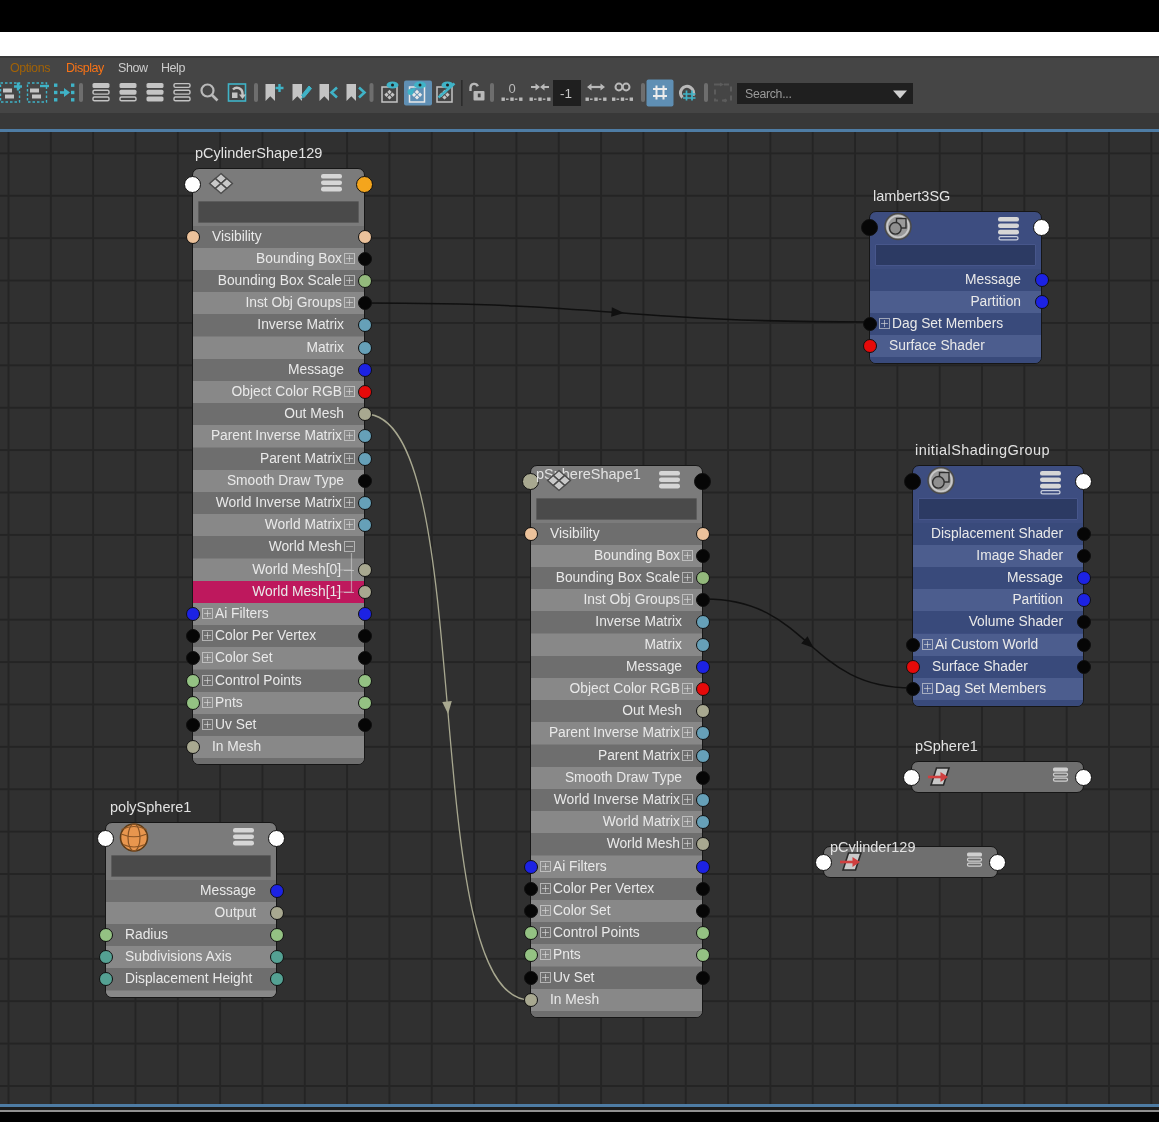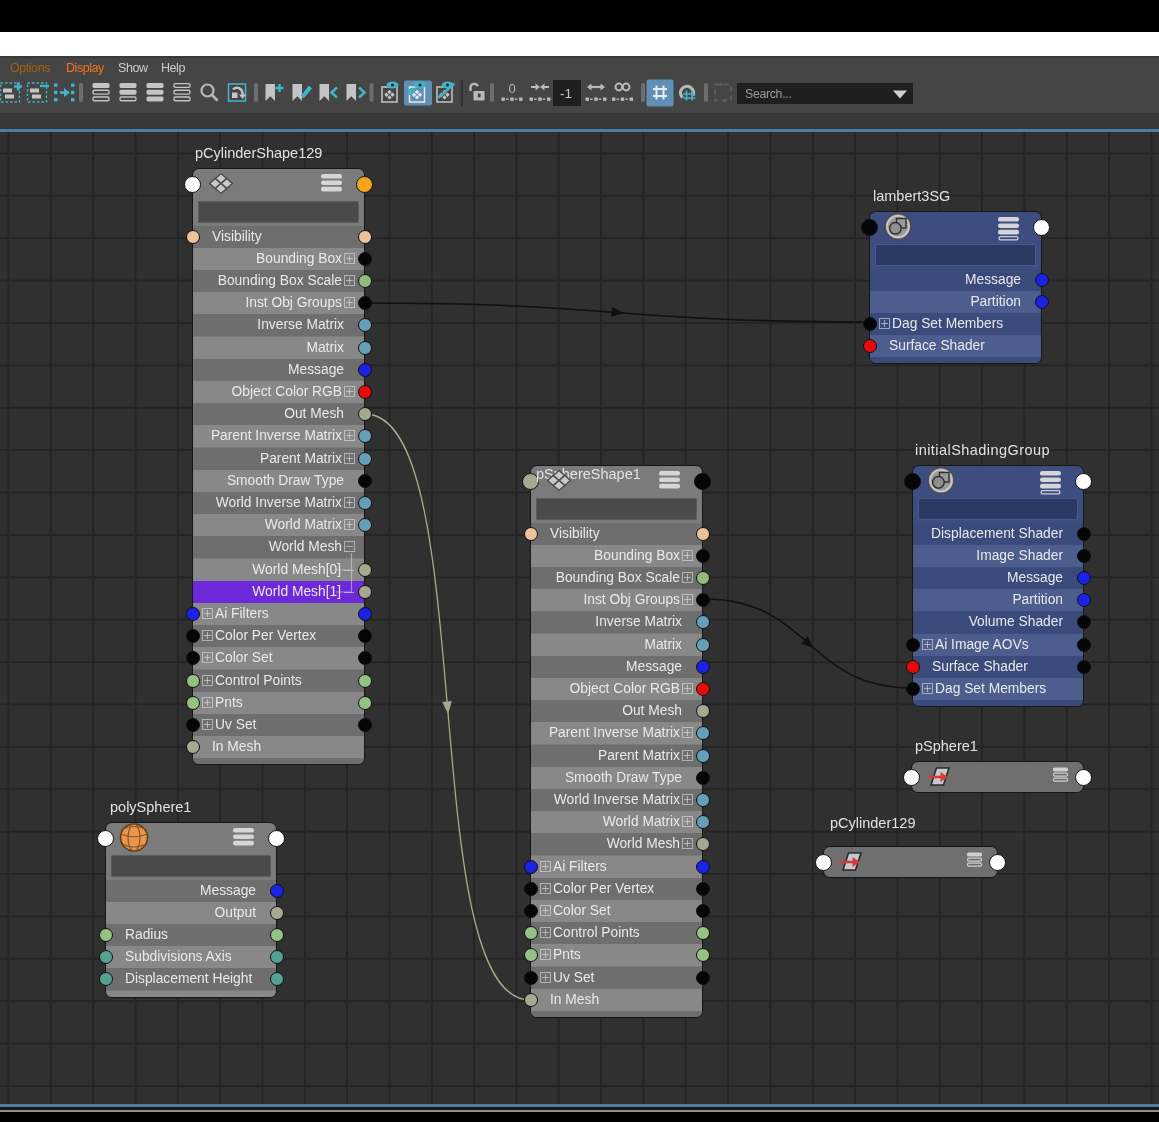--- a/index.html
+++ b/index.html
@@ -224,21 +224,21 @@
 <div class="row" style="top:189.7px;height:22.2px;background:#6e6e6e;text-align:right;"><span class="rt" style="padding-right:20px">Message</span></div>
 <div class="row" style="top:211.9px;height:22.2px;background:#888888;text-align:right;"><span class="rt">Object Color RGB</span><span class="pb"></span><span style="display:inline-block;width:7px"></span></div>
 <div class="row" style="top:234.1px;height:22.2px;background:#6e6e6e;text-align:right;"><span class="rt" style="padding-right:20px">Out Mesh</span></div>
 <div class="row" style="top:256.3px;height:22.2px;background:#888888;text-align:right;"><span class="rt">Parent Inverse Matrix</span><span class="pb"></span><span style="display:inline-block;width:7px"></span></div>
 <div class="row" style="top:278.5px;height:22.2px;background:#6e6e6e;text-align:right;"><span class="rt">Parent Matrix</span><span class="pb"></span><span style="display:inline-block;width:7px"></span></div>
 <div class="row" style="top:300.7px;height:22.2px;background:#888888;text-align:right;"><span class="rt" style="padding-right:20px">Smooth Draw Type</span></div>
 <div class="row" style="top:322.9px;height:22.2px;background:#6e6e6e;text-align:right;"><span class="rt">World Inverse Matrix</span><span class="pb"></span><span style="display:inline-block;width:7px"></span></div>
 <div class="row" style="top:345.1px;height:22.2px;background:#888888;text-align:right;"><span class="rt">World Matrix</span><span class="pb"></span><span style="display:inline-block;width:7px"></span></div>
 <div class="row" style="top:367.3px;height:22.2px;background:#6e6e6e;text-align:right;"><span class="rt">World Mesh</span><span class="pb mb"></span><span style="display:inline-block;width:7px"></span></div>
 <div class="row" style="top:389.5px;height:22.2px;background:#888888;text-align:right;"><span class="rt">World Mesh[0]</span><span class="dash"></span><span style="display:inline-block;width:7px"></span></div>
-<div class="row" style="top:411.7px;height:22.2px;background:#6d28d9;text-align:right;"><span class="rt">World Mesh[1]</span><span class="dash"></span><span style="display:inline-block;width:7px"></span></div>
+<div class="row" style="top:411.7px;height:22.2px;background:#be185d;text-align:right;"><span class="rt">World Mesh[1]</span><span class="dash"></span><span style="display:inline-block;width:7px"></span></div>
 <div class="row" style="top:433.9px;height:22.2px;background:#888888;"><span style="display:inline-block;width:7px"></span><span class="pb"></span><span class="rt">Ai Filters</span></div>
 <div class="row" style="top:456.1px;height:22.2px;background:#6e6e6e;"><span style="display:inline-block;width:7px"></span><span class="pb"></span><span class="rt">Color Per Vertex</span></div>
 <div class="row" style="top:478.3px;height:22.2px;background:#888888;"><span style="display:inline-block;width:7px"></span><span class="pb"></span><span class="rt">Color Set</span></div>
 <div class="row" style="top:500.5px;height:22.2px;background:#6e6e6e;"><span style="display:inline-block;width:7px"></span><span class="pb"></span><span class="rt">Control Points</span></div>
 <div class="row" style="top:522.7px;height:22.2px;background:#888888;"><span style="display:inline-block;width:7px"></span><span class="pb"></span><span class="rt">Pnts</span></div>
 <div class="row" style="top:544.9px;height:22.2px;background:#6e6e6e;"><span style="display:inline-block;width:7px"></span><span class="pb"></span><span class="rt">Uv Set</span></div>
 <div class="row" style="top:567.1px;height:22.2px;background:#888888;"><span style="display:inline-block;width:19px"></span><span class="rt">In Mesh</span></div>
 <div style="position:absolute;left:0;top:589.3px;width:100%;bottom:0;background:#6e6e6e;border-radius:0 0 6px 6px"></div>
 <i class="dot" style="left:-9.0px;top:6.5px;width:17px;height:17px;background:#ffffff"></i>
     <i class="dot" style="right:-9.0px;top:6.5px;width:17px;height:17px;background:#f4a51c"></i>
@@ -375,21 +375,21 @@
     <rect x="129" y="18.8" width="21" height="4.6" rx="2.2" fill="#d6d6d6"></rect>
   </svg>
 <div class="ntitle" style="left:915px;top:442px;letter-spacing:0.45px">initialShadingGroup</div>
 <div class="node" style="left:912px;top:465px;width:172px;height:242.1px;background:#3d4d80">
 <div class="field" style="left:5px;top:32px;width:160px;background:#2c3a63;border-color:#47568b"></div>
 <div class="row" style="top:56.5px;height:22.2px;background:#394a7b;text-align:right;"><span class="rt" style="padding-right:20px">Displacement Shader</span></div>
 <div class="row" style="top:78.7px;height:31px;background:#4c5d8e;text-align:right;"><span class="rt" style="padding-right:20px">Image Shader</span></div>
 <div class="row" style="top:100.9px;height:22.2px;background:#394a7b;text-align:right;"><span class="rt" style="padding-right:20px">Message</span></div>
 <div class="row" style="top:123.1px;height:22.2px;background:#4c5d8e;text-align:right;"><span class="rt" style="padding-right:20px">Partition</span></div>
 <div class="row" style="top:145.3px;height:22.2px;background:#394a7b;text-align:right;"><span class="rt" style="padding-right:20px">Volume Shader</span></div>
-<div class="row" style="top:167.5px;height:22.2px;background:#4c5d8e;"><span style="display:inline-block;width:7px"></span><span class="pb"></span><span class="rt">Ai Image AOVs</span></div>
+<div class="row" style="top:167.5px;height:22.2px;background:#4c5d8e;"><span style="display:inline-block;width:7px"></span><span class="pb"></span><span class="rt">Ai Custom World</span></div>
 <div class="row" style="top:189.7px;height:22.2px;background:#394a7b;"><span style="display:inline-block;width:19px"></span><span class="rt">Surface Shader</span></div>
 <div class="row" style="top:211.9px;height:22.2px;background:#4c5d8e;"><span style="display:inline-block;width:7px"></span><span class="pb"></span><span class="rt">Dag Set Members</span></div>
 <div style="position:absolute;left:0;top:234.1px;width:100%;bottom:0;background:#394a7b;border-radius:0 0 6px 6px"></div>
 <i class="dot" style="left:-9.0px;top:6.5px;width:17px;height:17px;background:#060606"></i>
     <i class="dot" style="right:-9.0px;top:6.5px;width:17px;height:17px;background:#ffffff"></i>
     <i class="dot" style="right:-7.5px;top:60.6px;width:14px;height:14px;background:#060606"></i>
     <i class="dot" style="right:-7.5px;top:82.8px;width:14px;height:14px;background:#060606"></i>
     <i class="dot" style="right:-7.5px;top:105.0px;width:14px;height:14px;background:#1c22e4"></i>
     <i class="dot" style="right:-7.5px;top:127.2px;width:14px;height:14px;background:#1c22e4"></i>
     <i class="dot" style="right:-7.5px;top:149.4px;width:14px;height:14px;background:#060606"></i>
@@ -445,21 +445,21 @@
 <i class="dot" style="right:-9.0px;top:6.5px;width:17px;height:17px;background:#ffffff"></i>
 </div>
 <svg class="ov" style="left:911px;top:761px" width="173" height="32" viewBox="0 0 173 32">
     <path d="M20,24.0 L25.5,7.0 L38,7.0 L32.5,24.0 Z" fill="#c9c9c9" stroke="#2a2a2a" stroke-width="1.6"></path>
     <path d="M17,16.0 L30,16.0" stroke="#cf3f3f" stroke-width="2.6"></path>
     <path d="M29.5,11.0 L37,16.0 L29.5,21.0 Z" fill="#cf3f3f"></path>
     <rect x="142" y="6.5" width="15" height="4" rx="1.6" fill="#cfcfcf"></rect>
     <rect x="142.5" y="12.2" width="14" height="3" rx="1.4" fill="none" stroke="#cfcfcf" stroke-width="1.2"></rect>
     <rect x="142.5" y="17.2" width="14" height="3" rx="1.4" fill="none" stroke="#cfcfcf" stroke-width="1.2"></rect>
   </svg>
-<div class="ntitle" style="left:830px;top:815px">pCylinder129</div>
+<div class="ntitle" style="left:830px;top:839px">pCylinder129</div>
 <div class="node" style="left:823px;top:846px;width:175px;height:32px;background:#6f6f6f">
 <i class="dot" style="left:-9.0px;top:6.5px;width:17px;height:17px;background:#ffffff"></i>
 <i class="dot" style="right:-9.0px;top:6.5px;width:17px;height:17px;background:#ffffff"></i>
 </div>
 <svg class="ov" style="left:823px;top:846px" width="175" height="32" viewBox="0 0 175 32">
     <path d="M20,24.0 L25.5,7.0 L38,7.0 L32.5,24.0 Z" fill="#c9c9c9" stroke="#2a2a2a" stroke-width="1.6"></path>
     <path d="M17,16.0 L30,16.0" stroke="#cf3f3f" stroke-width="2.6"></path>
     <path d="M29.5,11.0 L37,16.0 L29.5,21.0 Z" fill="#cf3f3f"></path>
     <rect x="144" y="6.5" width="15" height="4" rx="1.6" fill="#cfcfcf"></rect>
     <rect x="144.5" y="12.2" width="14" height="3" rx="1.4" fill="none" stroke="#cfcfcf" stroke-width="1.2"></rect>

